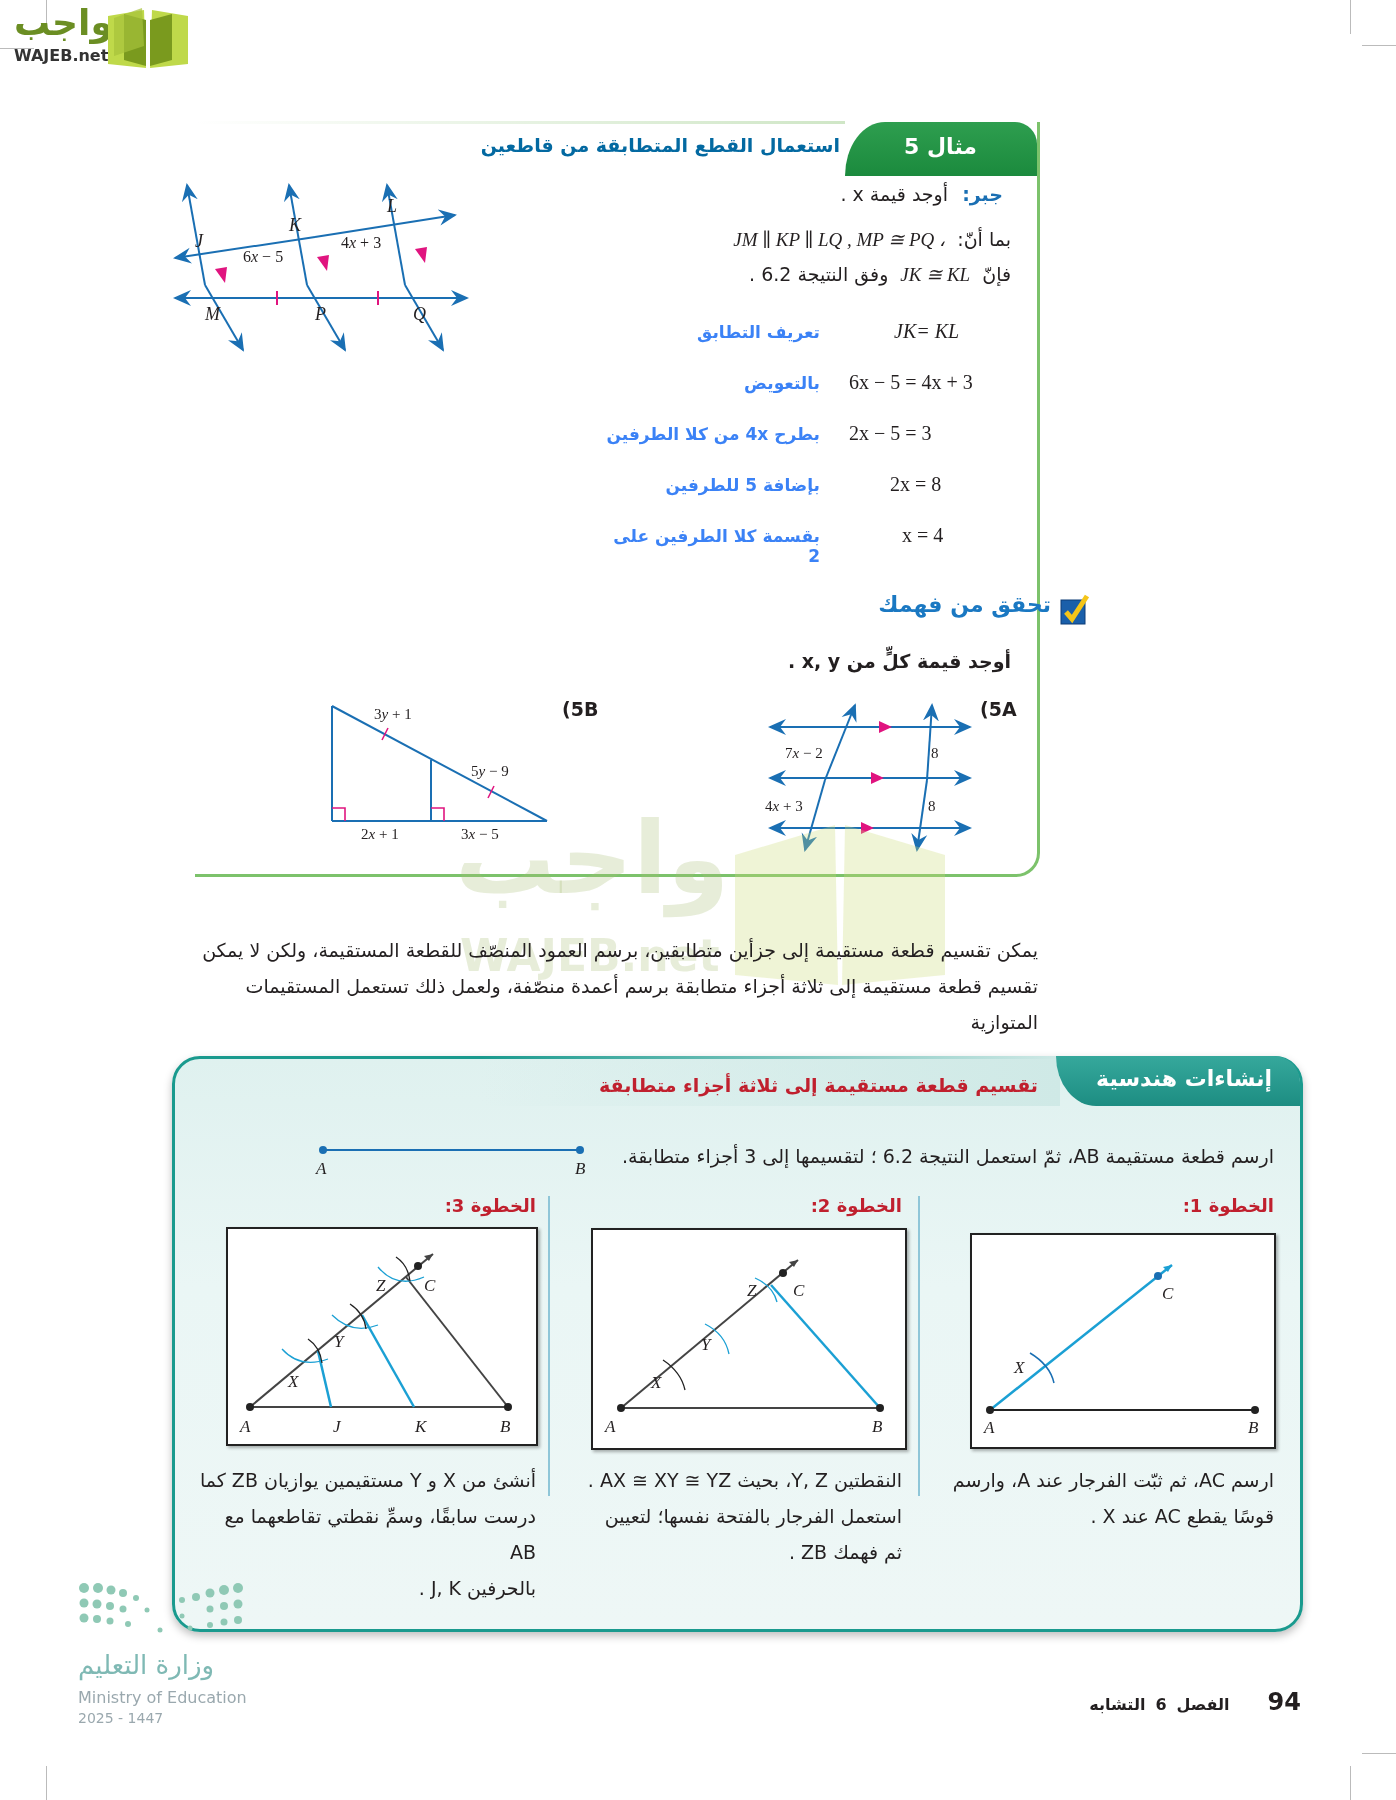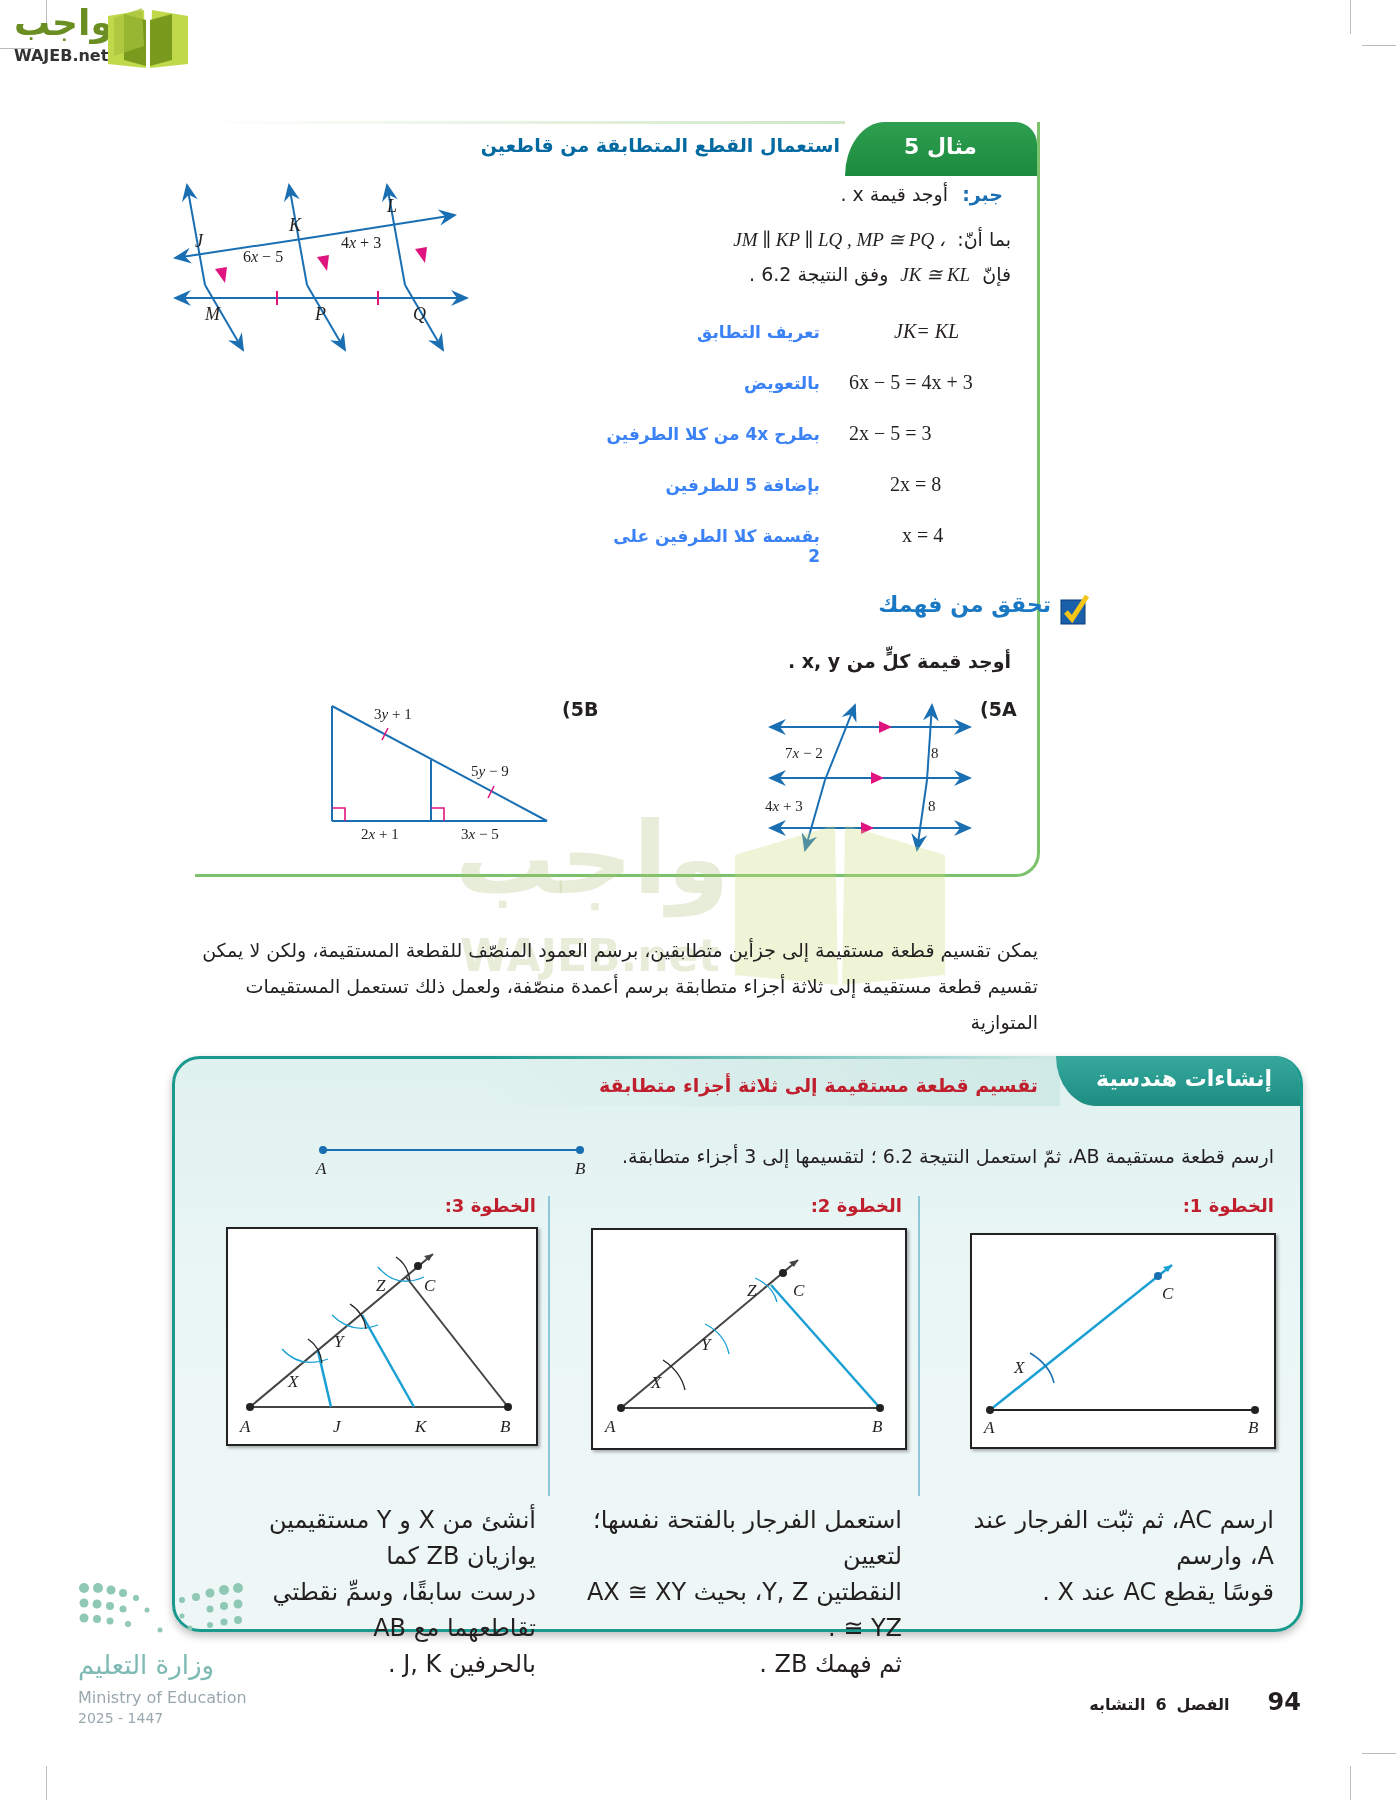--- a/index.html
+++ b/index.html
@@ -23,21 +23,21 @@
   .body-t{font-size:19px;}
   .eq{font-size:20px;}
   
   .con-box{left:172px;top:1056px;width:1125px;height:570px;border:3px solid #1a9a8e;border-radius:28px;background:linear-gradient(#dff1ef,#eaf6f5 40%,#eef7f6);box-shadow:0 4px 8px rgba(0,0,0,.25);}
   .con-tab{left:1056px;top:1056px;width:244px;height:50px;background:linear-gradient(#36a89c,#1d8d82);border-top-right-radius:26px;border-bottom-left-radius:40px 50px;}
   .con-tab span{color:#fff;font-weight:bold;font-size:22px;position:absolute;right:28px;top:10px;}
   .con-head{left:480px;top:1056px;width:580px;height:50px;background:linear-gradient(to right,rgba(255,255,255,0),#cfe9e6);}
   .con-title{right:358px;top:1074px;color:#c0202e;font-weight:bold;font-size:19px;}
   .step-h{color:#c0202e;font-weight:bold;font-size:18px;}
   .panel{background:#fff;border:2px solid #222;box-shadow:2px 2px 3px rgba(0,0,0,.3);}
-  .cap{font-size:24px;line-height:36px;margin-top:40px;}
+  .cap{font-size:19px;line-height:36px;}
   .sep{width:2px;background:#8fc6d8;}
   .wm{color:rgba(170,190,120,.28);font-weight:bold;}
 </style>
 </head>
 <body>
 
 <div class="abs trim" style="left:0;top:48px;width:34px;height:1px;"></div>
 <div class="abs trim" style="left:46px;top:0;width:1px;height:34px;"></div>
 <div class="abs trim" style="left:1350px;top:0;width:1px;height:34px;"></div>
 <div class="abs trim" style="left:1362px;top:45px;width:34px;height:1px;"></div>
@@ -265,22 +265,22 @@
       <text x="12" y="202">A</text>
         <text x="279" y="202">B</text>
         <text x="200" y="66">C</text>
         <text x="154" y="66">Z</text>
         <text x="108" y="120">Y</text>
         <text x="58" y="158">X</text>
     </g>
   </svg>
 </div>
 <div class="abs rtl cap" style="right:494px;top:1462px;width:330px;text-align:right;">
+  <div>النقطتين Y, Z، بحيث AX ≅ XY ≅ YZ .</div>
   <div>استعمل الفرجار بالفتحة نفسها؛ لتعيين</div>
-  <div>النقطتين Y, Z، بحيث AX ≅ XY ≅ YZ .</div>
   <div>ثم فهمك ZB .</div>
 </div>
 
 <div class="abs rtl step-h" style="right:860px;top:1195px;">الخطوة 3:</div>
 <div class="abs panel" style="left:226px;top:1227px;width:308px;height:215px;">
   <svg width="308" height="215" viewBox="0 0 308 215">
     <line x1="22" y1="178" x2="280" y2="178" stroke="#444" stroke-width="2"></line>
     <line x1="22" y1="178" x2="205" y2="25" stroke="#444" stroke-width="2"></line>
     <path d="M205 25 l-9 2 l5 5Z" fill="#444"></path>
     <line x1="178" y1="48" x2="280" y2="178" stroke="#444" stroke-width="2"></line>

